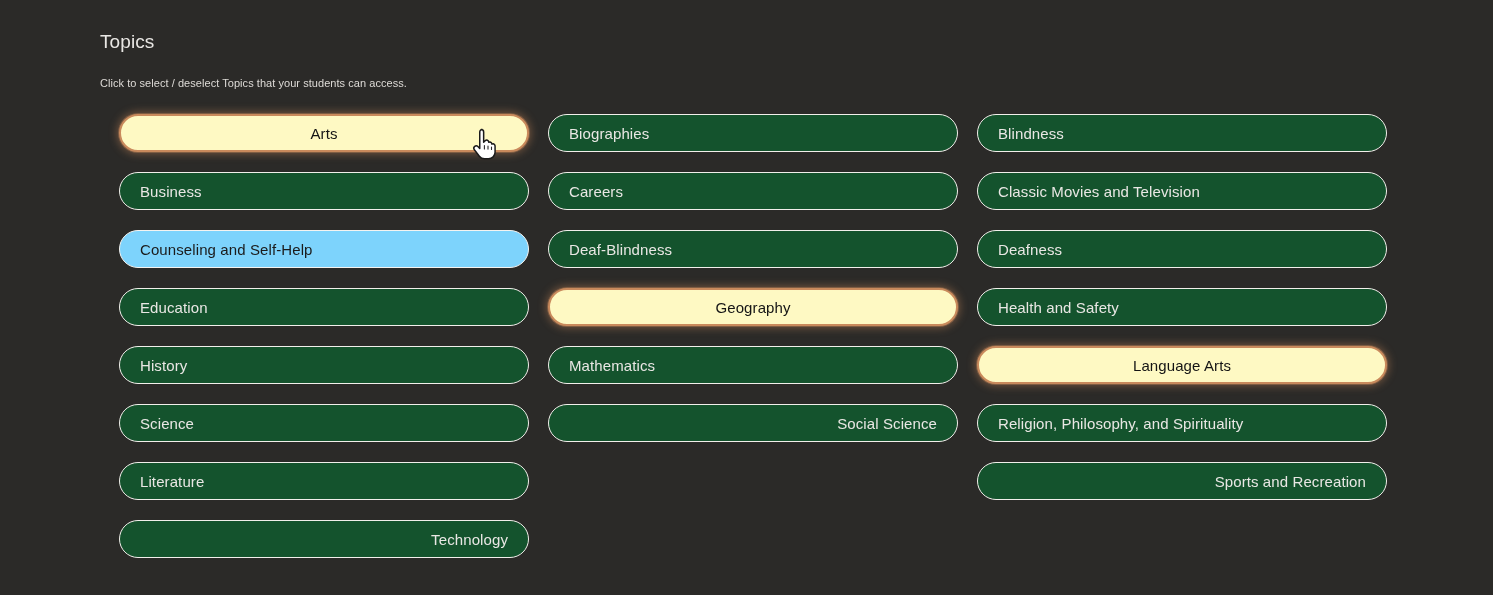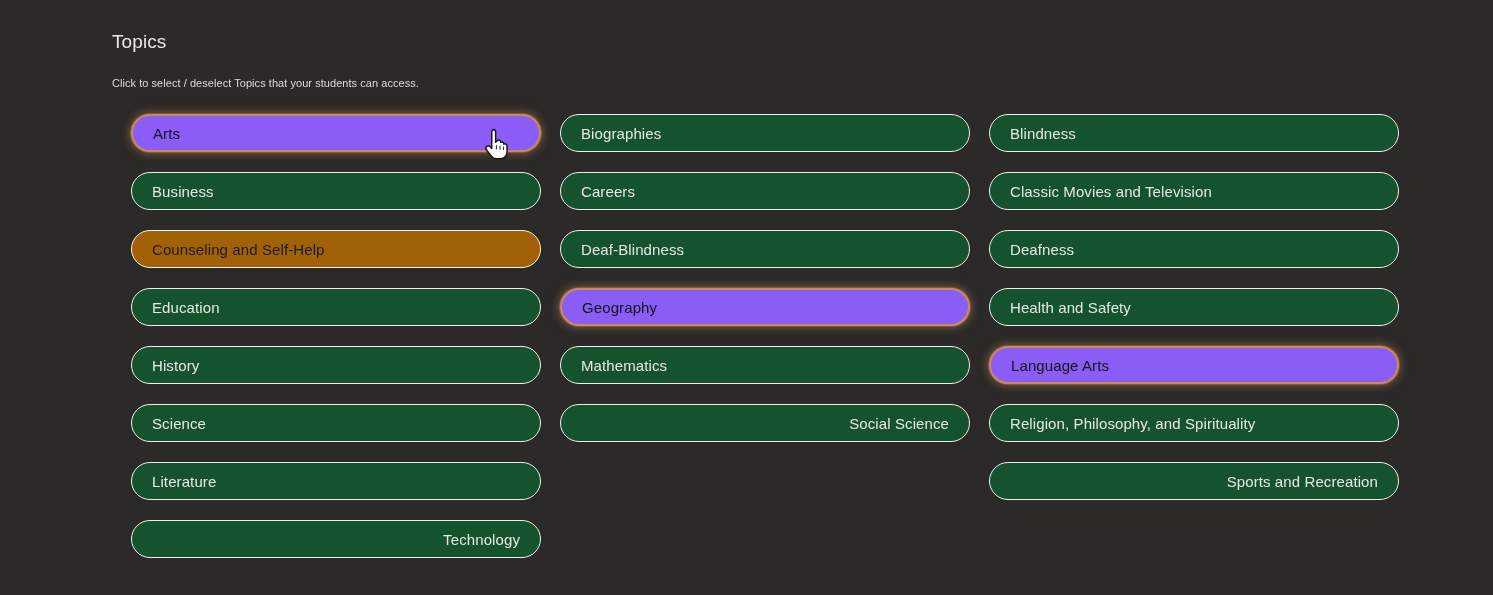--- a/index.html
+++ b/index.html
@@ -12,21 +12,21 @@
   }
 
   body {
     font-family: "Liberation Sans", "DejaVu Sans", sans-serif;
     color: #e8e6e3;
     position: relative;
   }
 
   .page {
     position: absolute;
-    left: 16px; top: 0;
+    left: 4px; top: 0;
     width: 1204px;
     height: 595px;
     background: #2b2a28;
   }
 
   .page-title {
     position: absolute;
     left: 96px;
     top: 31px;
     font-size: 19px;
@@ -81,31 +81,32 @@
     cursor: pointer;
     user-select: none;
     white-space: nowrap;
     overflow: hidden;
   }
 
   .topic-chip:last-child { margin-bottom: 0; justify-content: flex-end; }
 
   
   .topic-chip.state-selected {
-    background: #8b5cf6;
+    background: #fef9c3;
     color: #141414;
     border: 2.4px solid #c98a5c;
     box-shadow:
       0 0 0 1px rgba(201,138,92,0.35),
       0 0 9px 2px rgba(201,138,92,0.45);
+    justify-content: center;
   }
 
   
   .topic-chip.state-hovered {
-    background: #a16207;
+    background: #7dd3fc;
     color: #1b1b1b;
     border: 1.8px solid #f5f3f0;
   }
 
   .chip-label {
     display: block;
     line-height: 1;
     pointer-events: none;
   }
 

